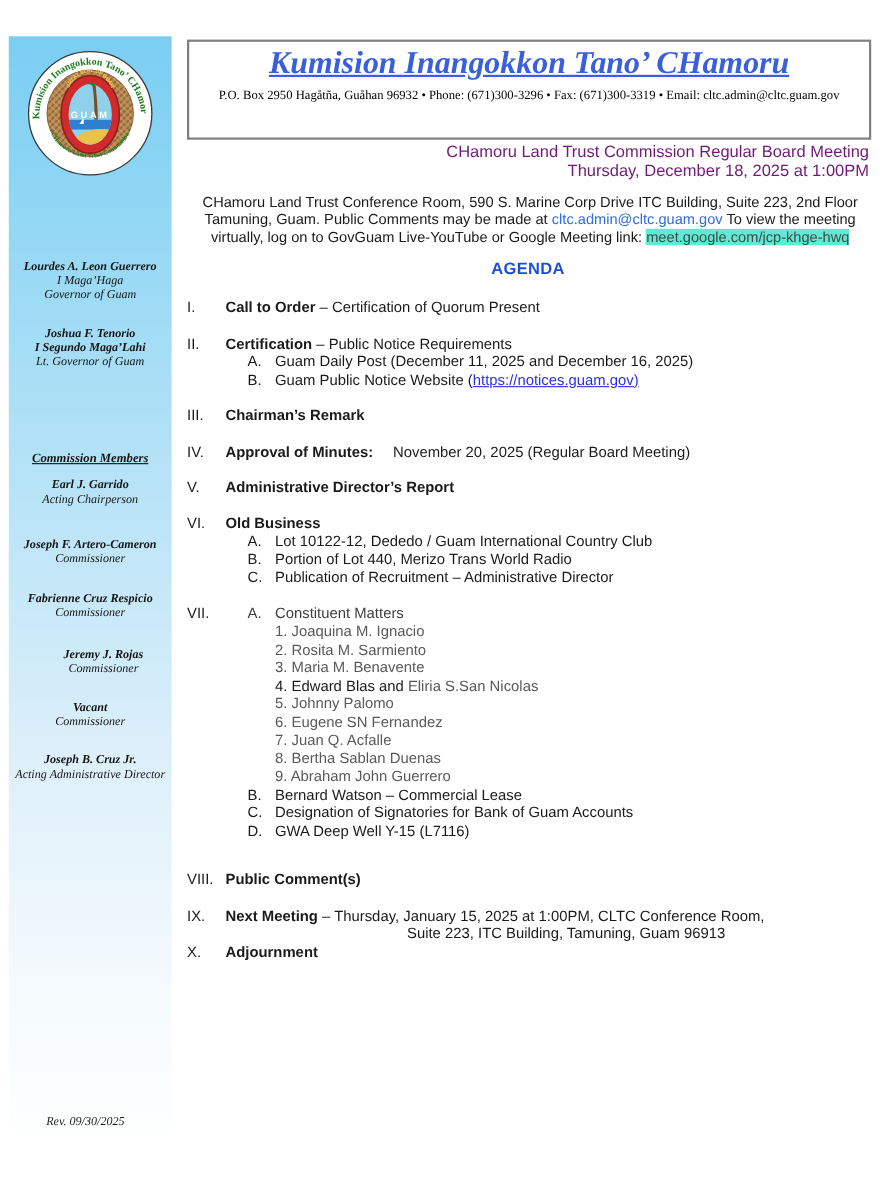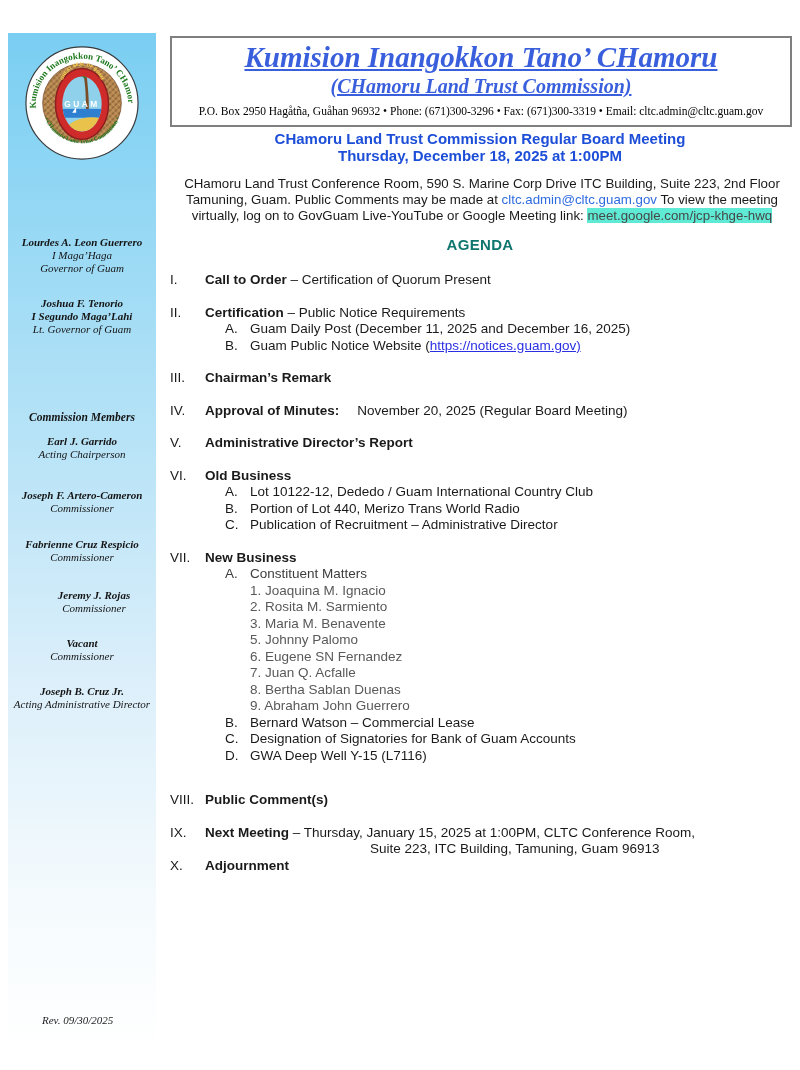--- a/index.html
+++ b/index.html
@@ -9,52 +9,52 @@
   }
   
   .sidebar{
     position:absolute;left:8px;top:33px;width:148px;height:1014px;
     background:linear-gradient(180deg,#7acef2 0%,#8fd6f4 14%,#b7e3f7 40%,#dceffa 64%,#f4fafd 85%,#ffffff 100%);
   }
   .seal-wrap{position:absolute;left:15px;top:11px;width:118px;height:118px;}
   .sb-block{position:absolute;width:100%;text-align:center;
     font-family:"Liberation Serif",serif;font-style:italic;font-size:11px;line-height:13px;color:#141414;}
   .sb-name{font-weight:bold;}
-  .sb-heading{font-weight:bold;font-size:11.5px;}
+  .sb-heading{font-weight:bold;text-decoration:underline;font-size:11.5px;}
   .sb-rev{position:absolute;left:34px;top:981px;font-family:"Liberation Serif",serif;
     font-style:italic;font-size:11px;color:#222;}
   
   .header-box{
     position:absolute;left:170px;top:36px;width:618px;height:87px;
     border:2px solid #7f7f7f;background:#fff;text-align:center;
   }
   .h-title{
     font-family:"Liberation Serif",serif;font-style:italic;font-weight:bold;
     font-size:29px;line-height:33px;color:#3a5fdd;text-decoration:underline;margin-top:3px;
   }
   .h-subtitle{
     font-family:"Liberation Serif",serif;font-style:italic;font-weight:bold;
     font-size:20px;line-height:23px;color:#3a5fdd;text-decoration:underline;margin-top:1px;
   }
   .h-address{
     font-family:"Liberation Serif",serif;font-size:11.5px;color:#000;margin-top:7px;
   }
   .meeting-head{
-    position:absolute;left:170px;top:130px;width:620px;text-align:center;
-    font-weight:bold;font-size:15px;line-height:17px;color:#1d4ed8;
+    position:absolute;left:170px;top:130px;width:620px;text-align:right;
+    font-weight:normal;font-size:15px;line-height:17px;color:#701a75;
   }
   .intro{
     position:absolute;left:178px;top:176px;width:608px;text-align:center;
     font-size:13.3px;line-height:16px;color:#1a1a1a;
   }
   .email-link{color:#2e6be0;cursor:pointer;}
   .hl{background:#5eead4;color:#474747;cursor:pointer;}
   .agenda-head{
     position:absolute;left:170px;top:236px;width:620px;text-align:center;
-    font-weight:bold;font-size:15px;color:#0f766e;letter-spacing:.3px;
+    font-weight:bold;font-size:15px;color:#1d4ed8;letter-spacing:.3px;
   }
   
   .agenda{position:absolute;left:170px;top:272px;width:626px;font-size:13.5px;line-height:16.5px;}
   .row{display:flex;margin-bottom:16px;}
   .inum{width:35px;flex:none;color:#1a1a1a;}
   .ibody{flex:1;}
   .b{font-weight:bold;}
   .sub-row{display:flex;padding-left:20px;}
   .slet{width:25px;flex:none;}
   .names{padding-left:45px;color:#595959;}
@@ -157,21 +157,20 @@
   <div class="sb-block" style="top:652px;">
     <div class="sb-name">Joseph B. Cruz Jr.</div>
     <div>Acting Administrative Director</div>
   </div>
 
   <div class="sb-rev">Rev. 09/30/2025</div>
 </div>
 
 <div class="header-box">
   <div class="h-title">Kumision Inangokkon Tano’ CHamoru</div>
-  <div class="h-subtitle">(CHamoru Land Trust Commission)</div>
   <div class="h-address">P.O. Box 2950 Hagåtña, Guåhan 96932 • Phone: (671)300-3296 • Fax: (671)300-3319 • Email: cltc.admin@cltc.guam.gov</div>
 </div>
 
 <div class="meeting-head">
   <div>CHamoru Land Trust Commission Regular Board Meeting</div>
   <div>Thursday, December 18, 2025 at 1:00PM</div>
 </div>
 
 <div class="intro">
   <span>CHamoru Land Trust Conference Room, 590 S. Marine Corp Drive ITC Building, Suite 223, 2nd Floor</span><br>
@@ -233,29 +232,29 @@
       <div class="sub-row">
         <div class="slet">C.</div>
         <div>Publication of Recruitment – Administrative Director</div>
       </div>
     </div>
   </div>
 
   <div class="row">
     <div class="inum">VII.</div>
     <div class="ibody">
-      <div><span class="b">New Business</span></div>
       <div class="sub-row sub-a">
         <div class="slet">A.</div>
         <div>Constituent Matters</div>
       </div>
       <div class="names">
         <div><span class="dk"></span><span>1. Joaquina M. Ignacio</span></div>
         <div><span class="dk"></span><span>2. Rosita M. Sarmiento</span></div>
         <div><span class="dk"></span><span>3. Maria M. Benavente</span></div>
+        <div><span class="dk">4. Edward Blas and </span><span>Eliria S.San Nicolas</span></div>
         <div><span class="dk"></span><span>5. Johnny Palomo</span></div>
         <div><span class="dk"></span><span>6. Eugene SN Fernandez</span></div>
         <div><span class="dk"></span><span>7. Juan Q. Acfalle</span></div>
         <div><span class="dk"></span><span>8. Bertha Sablan Duenas</span></div>
         <div><span class="dk"></span><span>9. Abraham John Guerrero</span></div>
       </div>
       <div class="sub-row">
         <div class="slet">B.</div>
         <div>Bernard Watson – Commercial Lease</div>
       </div>

